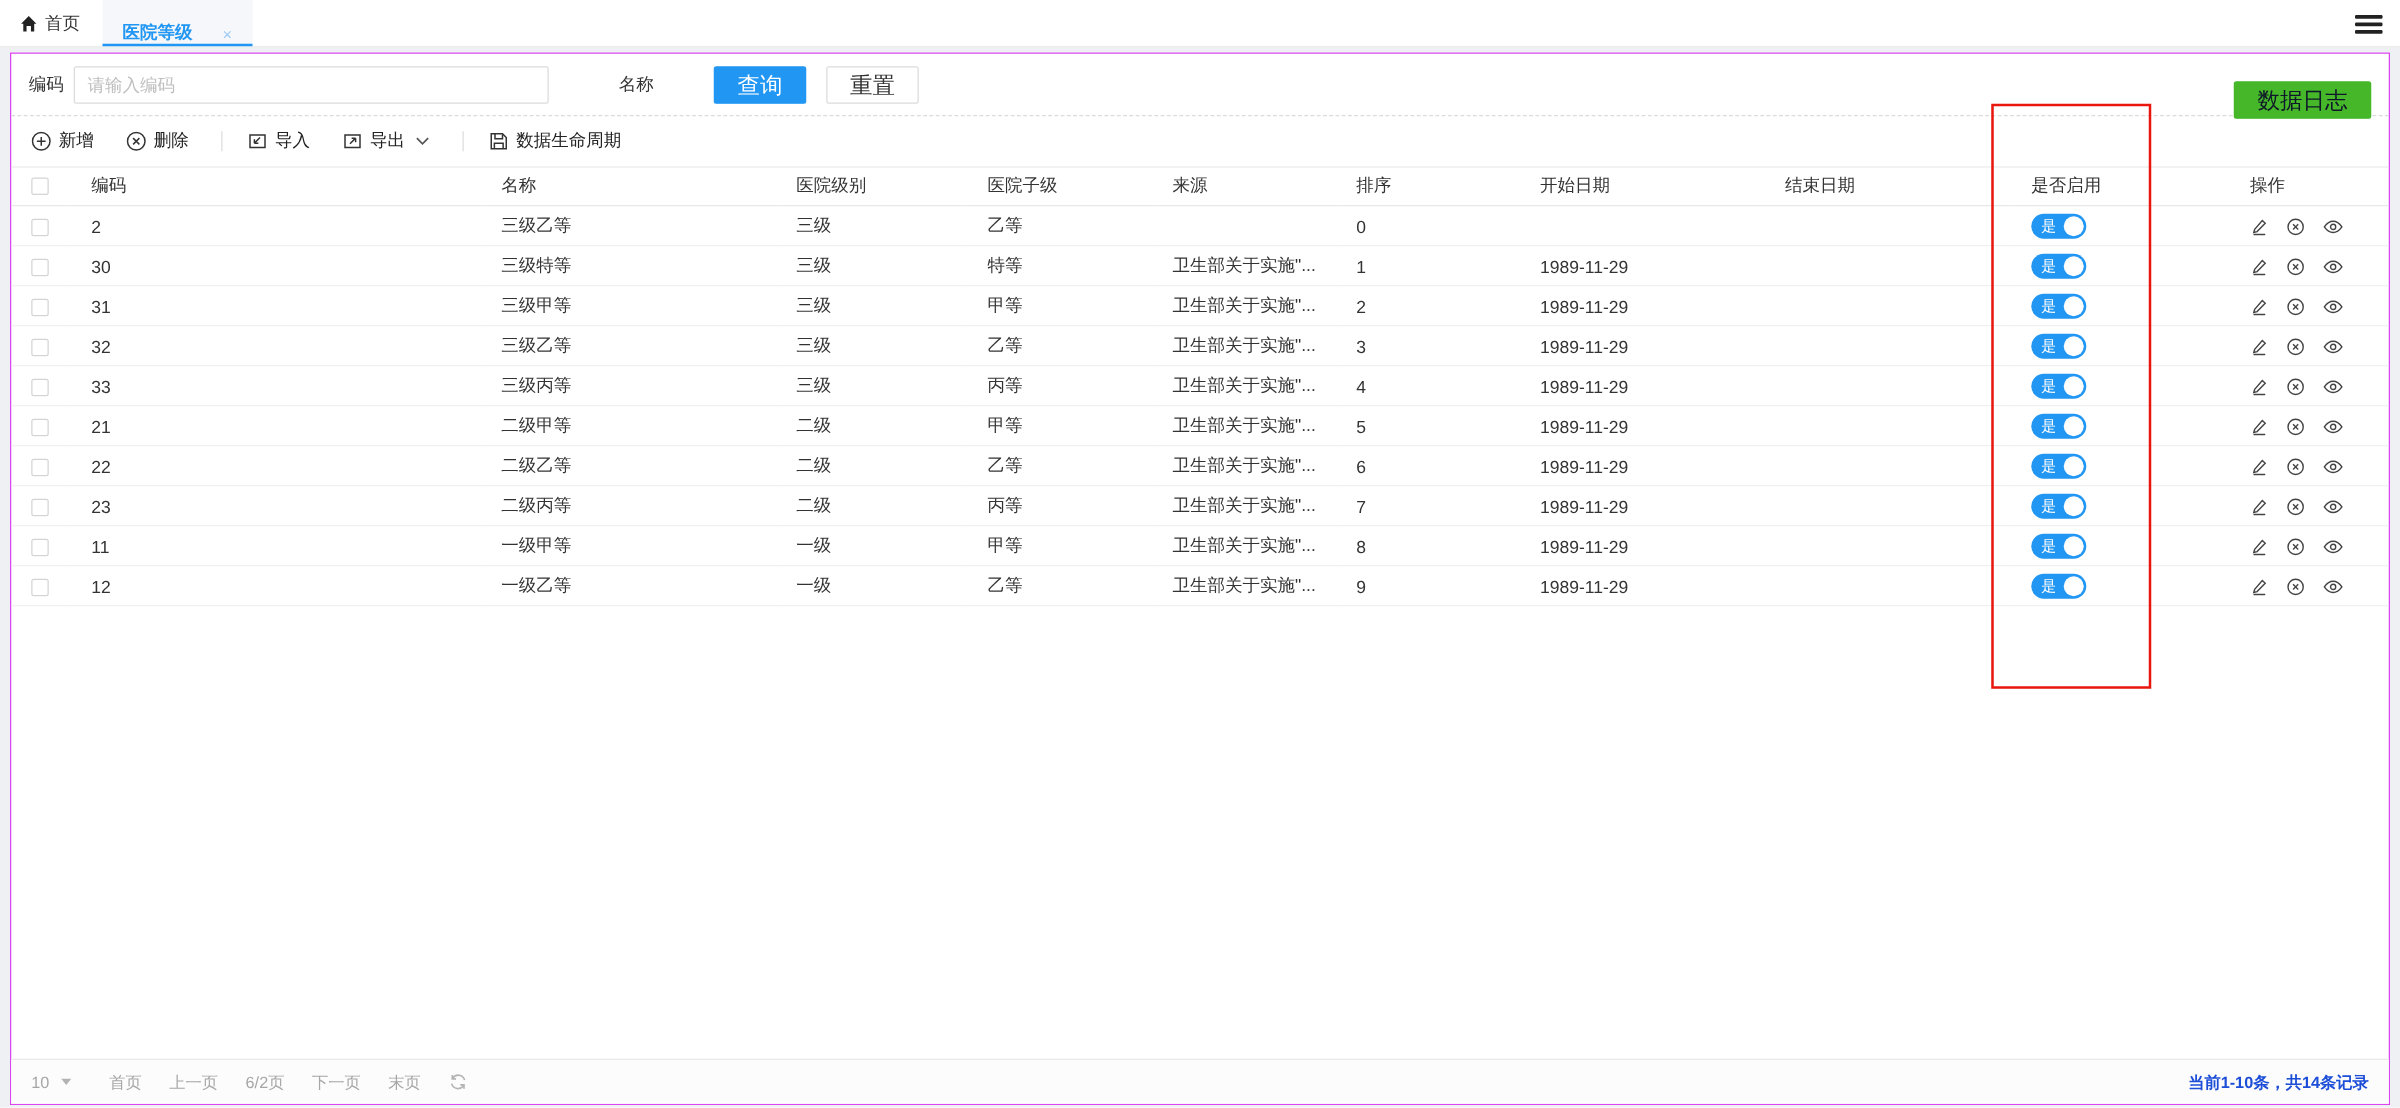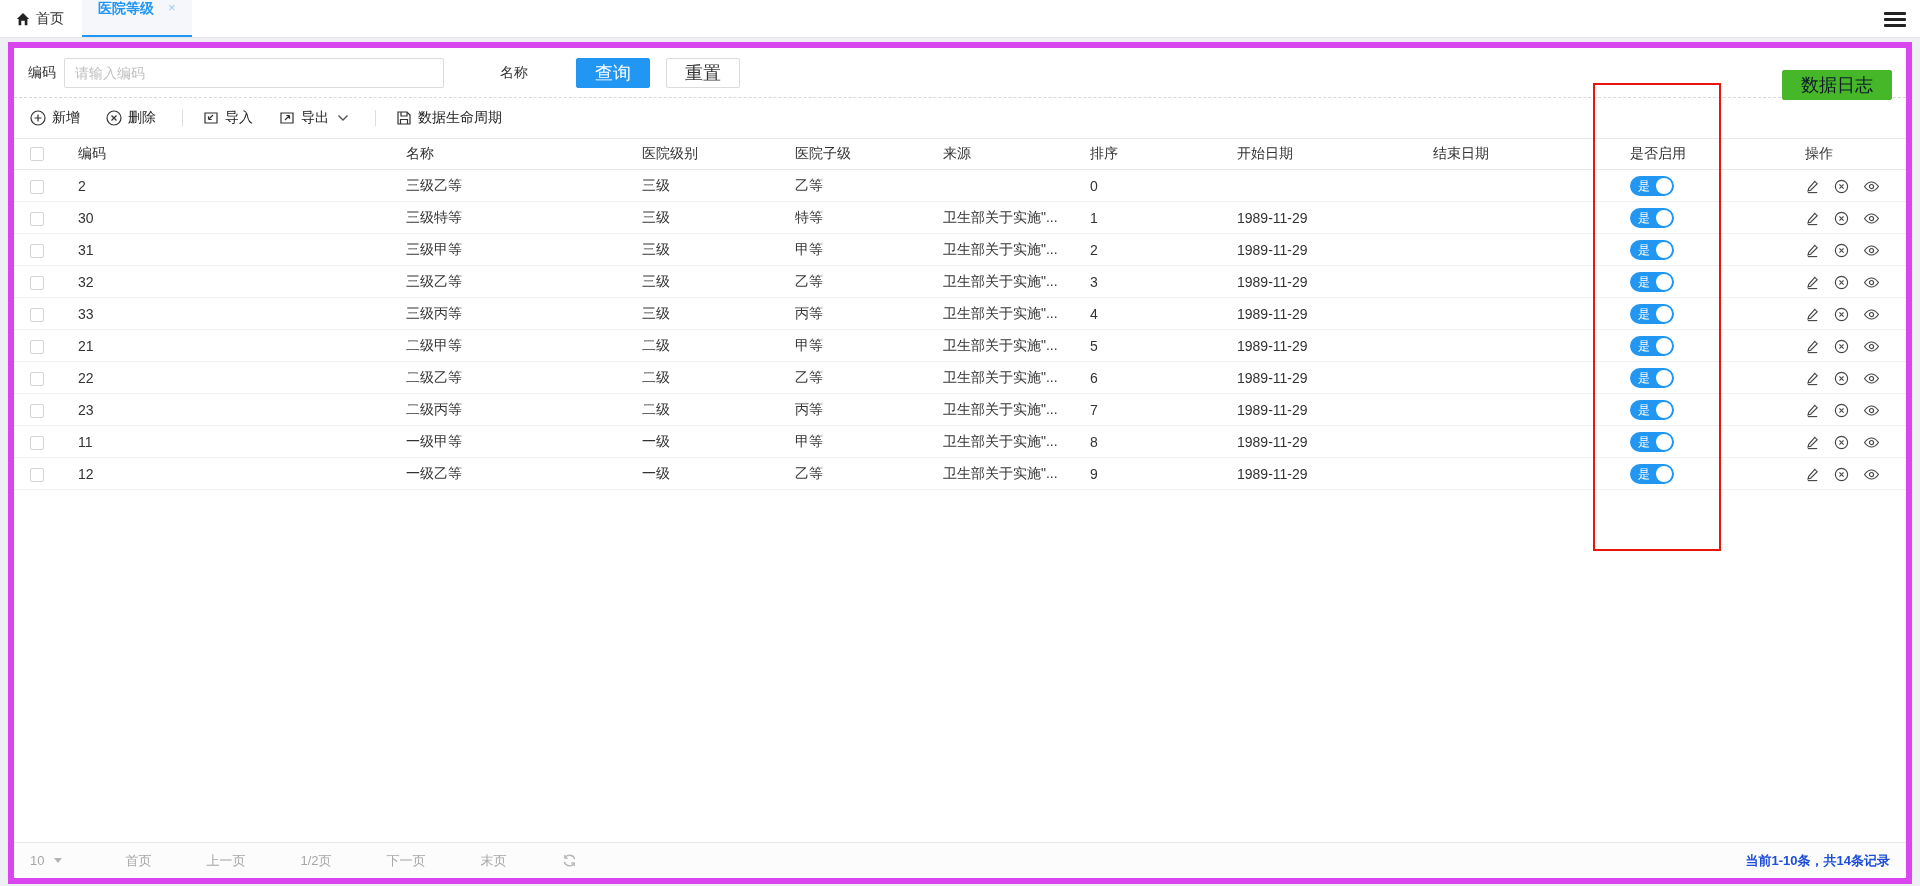--- a/index.html
+++ b/index.html
@@ -10,27 +10,27 @@
     --text:#333;
   }
   *{box-sizing:border-box;margin:0;padding:0;}
   html,body{width:1920px;height:886px;overflow:hidden;}
   body{font-family:"Liberation Sans","DejaVu Sans",sans-serif;background:#eef0f3;color:var(--text);font-size:14px;}
 
   
   .tabbar{position:relative;height:38px;background:#fff;border-bottom:1px solid #e6e6e6;display:flex;align-items:stretch;}
   .home-tab{display:flex;align-items:center;gap:6px;padding:0 18px 0 16px;cursor:pointer;}
   .home-tab svg{display:block;}
-  .tab-active{display:flex;align-items:flex-start;gap:14px;padding:0 16px;background:#f5f7fa;border-bottom:2px solid var(--accent);color:var(--accent);font-weight:bold;cursor:pointer;}
+  .tab-active{display:flex;align-items:flex-end;gap:24px;padding:0 16px;background:#f5f7fa;border-bottom:2px solid var(--accent);color:var(--accent);font-weight:bold;cursor:pointer;}
   .tab-close{color:#9ec9f5;font-weight:normal;font-size:13px;cursor:pointer;}
   .burger{position:absolute;right:14px;top:8px;width:22px;height:22px;display:flex;flex-direction:column;justify-content:center;gap:3px;cursor:pointer;}
   .burger i{display:block;height:3px;background:#222;border-radius:1px;}
 
   
-  .panel{position:absolute;left:8px;right:8px;top:42px;bottom:2px;background:#fff;border:6px solid #d946ef;display:flex;flex-direction:column;}
+  .panel{position:absolute;left:8px;right:8px;top:42px;bottom:2px;background:#fff;border:1px solid #d946ef;display:flex;flex-direction:column;}
 
   
   .search-row{display:flex;align-items:center;height:50px;padding:0 14px;border-bottom:1px dashed #d9d9de;flex:0 0 auto;}
   .search-label{color:#333;margin-right:8px;white-space:nowrap;}
   .search-input{width:380px;height:30px;border:1px solid #dcdcdc;border-radius:2px;padding:0 10px;font-size:14px;color:#333;outline:none;font-family:inherit;}
   .search-input::placeholder{color:#bfbfbf;}
   .gap-lg{width:56px;}
   .btn{height:30px;padding:0 18px;border-radius:2px;border:1px solid transparent;font-size:18px;cursor:pointer;font-family:inherit;}
   .btn-primary{background:var(--accent);border-color:var(--accent);color:#fff;margin-left:40px;}
   .btn-plain{background:#fff;border-color:#dcdcdc;color:#333;margin-left:16px;}
@@ -58,21 +58,21 @@
   .knob{position:absolute;right:2px;top:2px;width:16px;height:16px;border-radius:50%;background:#fff;}
 
   
   .ops span{display:inline-flex;margin-right:10px;cursor:pointer;vertical-align:middle;}
   .ops svg{display:block;}
 
   
   .red-box{position:absolute;left:1593px;top:83px;width:128px;height:468px;border:2px solid var(--red);pointer-events:none;z-index:5;}
 
   
-  .footer{flex:0 0 36px;display:flex;align-items:center;background:#fcfcfc;border-top:1px solid #e8e8e8;padding:0 16px;color:#a6a6a6;font-size:13px;gap:33px;}
+  .footer{flex:0 0 36px;display:flex;align-items:center;background:#fcfcfc;border-top:1px solid #e8e8e8;padding:0 16px;color:#a6a6a6;font-size:13px;}
   .pg-item{margin-right:22px;cursor:pointer;white-space:nowrap;color:#a6a6a6;}
   .pg-size{display:inline-flex;align-items:center;gap:10px;margin-right:30px;cursor:pointer;}
   .pg-size .tri{width:0;height:0;border-left:4px solid transparent;border-right:4px solid transparent;border-top:5px solid #b3b3b3;}
   .pg-current{cursor:default;}
   .pg-refresh{cursor:pointer;display:inline-flex;}
   .pg-summary{margin-left:auto;color:#1d4ed8;font-weight:bold;}
 </style>
 </head>
 <body>
 
@@ -577,21 +577,21 @@
     </table>
   </div>
 
   <div class="footer">
     <span class="pg-size">
       <span>10</span>
       <span class="tri"></span>
     </span>
     <span class="pg-item">首页</span>
     <span class="pg-item">上一页</span>
-    <span class="pg-item pg-current">1/2页</span>
+    <span class="pg-item pg-current">6/2页</span>
     <span class="pg-item">下一页</span>
     <span class="pg-item">末页</span>
     <span class="pg-refresh">
       <svg width="15" height="15" viewBox="0 0 16 16">
           <path d="M13.5 6.5 A5.6 5.6 0 0 0 3.3 5" fill="none" stroke="#b3b3b3" stroke-width="1.4"></path>
           <path d="M3 2.2 V5.4 H6.2" fill="none" stroke="#b3b3b3" stroke-width="1.4"></path>
           <path d="M2.5 9.5 A5.6 5.6 0 0 0 12.7 11" fill="none" stroke="#b3b3b3" stroke-width="1.4"></path>
           <path d="M13 13.8 V10.6 H9.8" fill="none" stroke="#b3b3b3" stroke-width="1.4"></path>
         </svg>
     </span>

